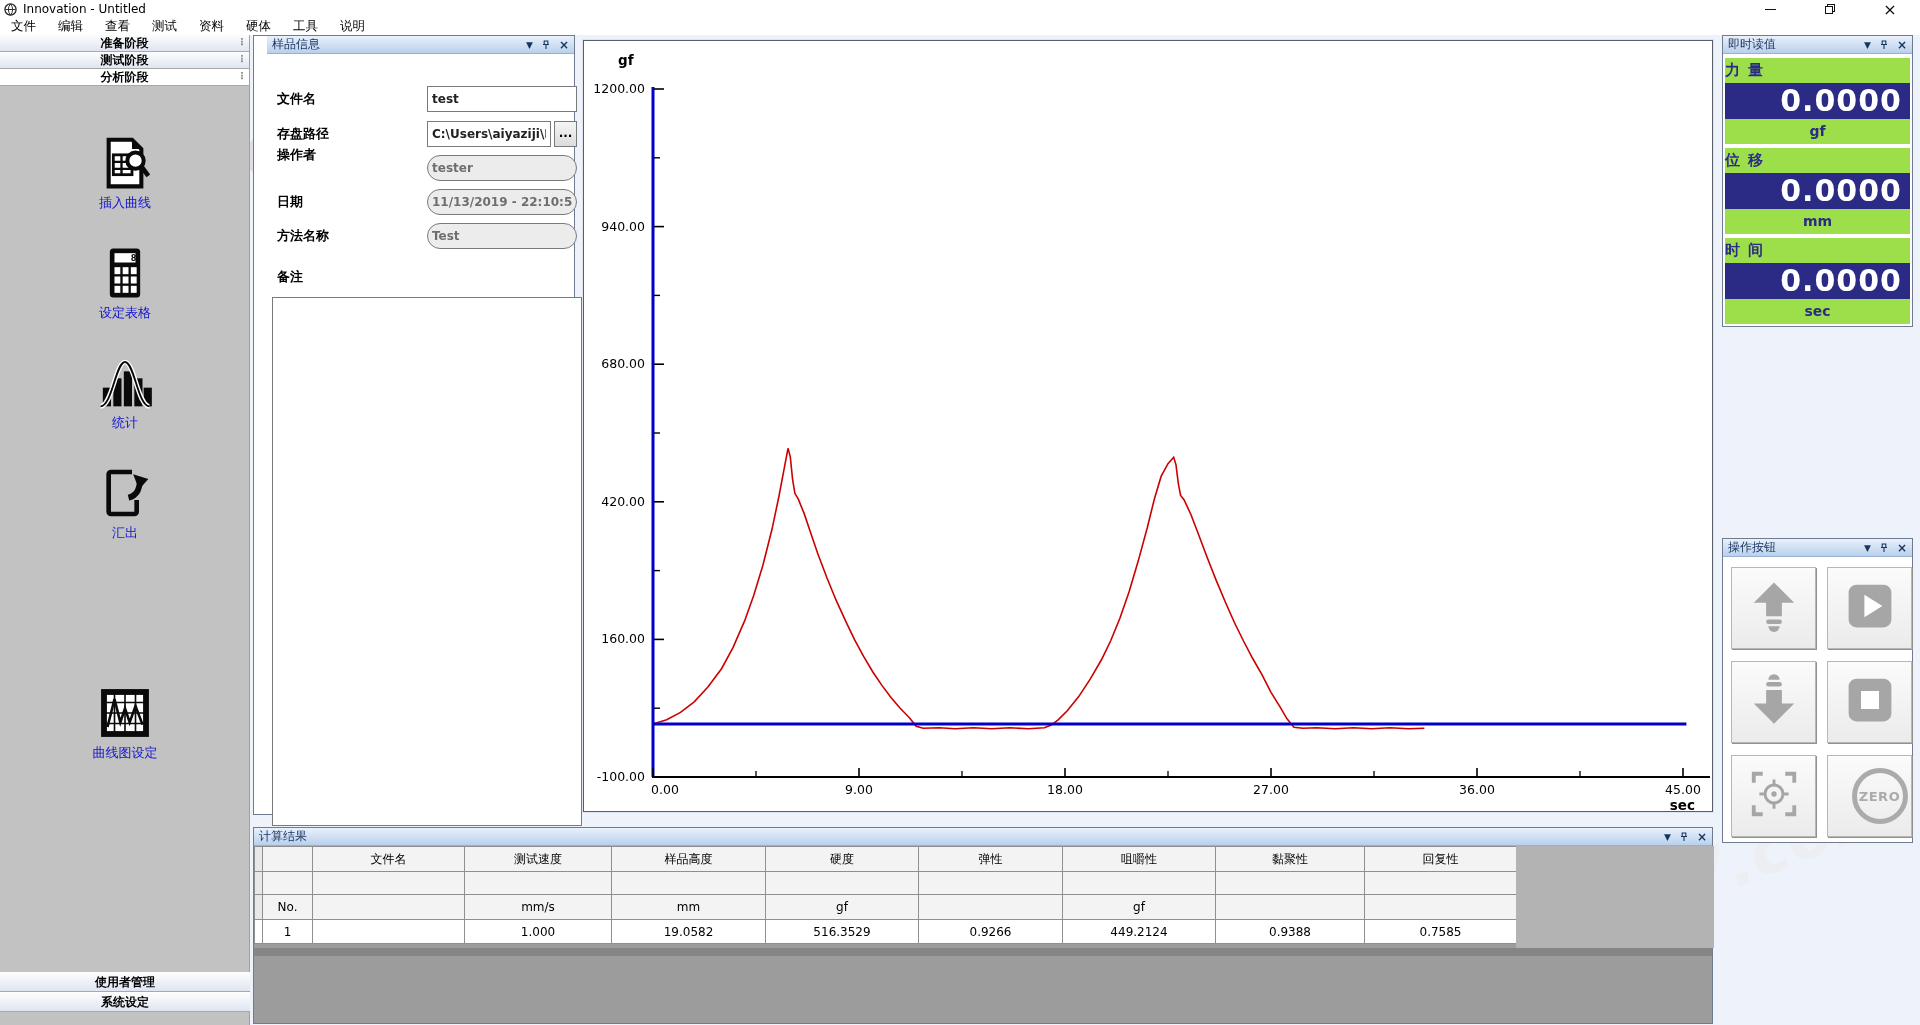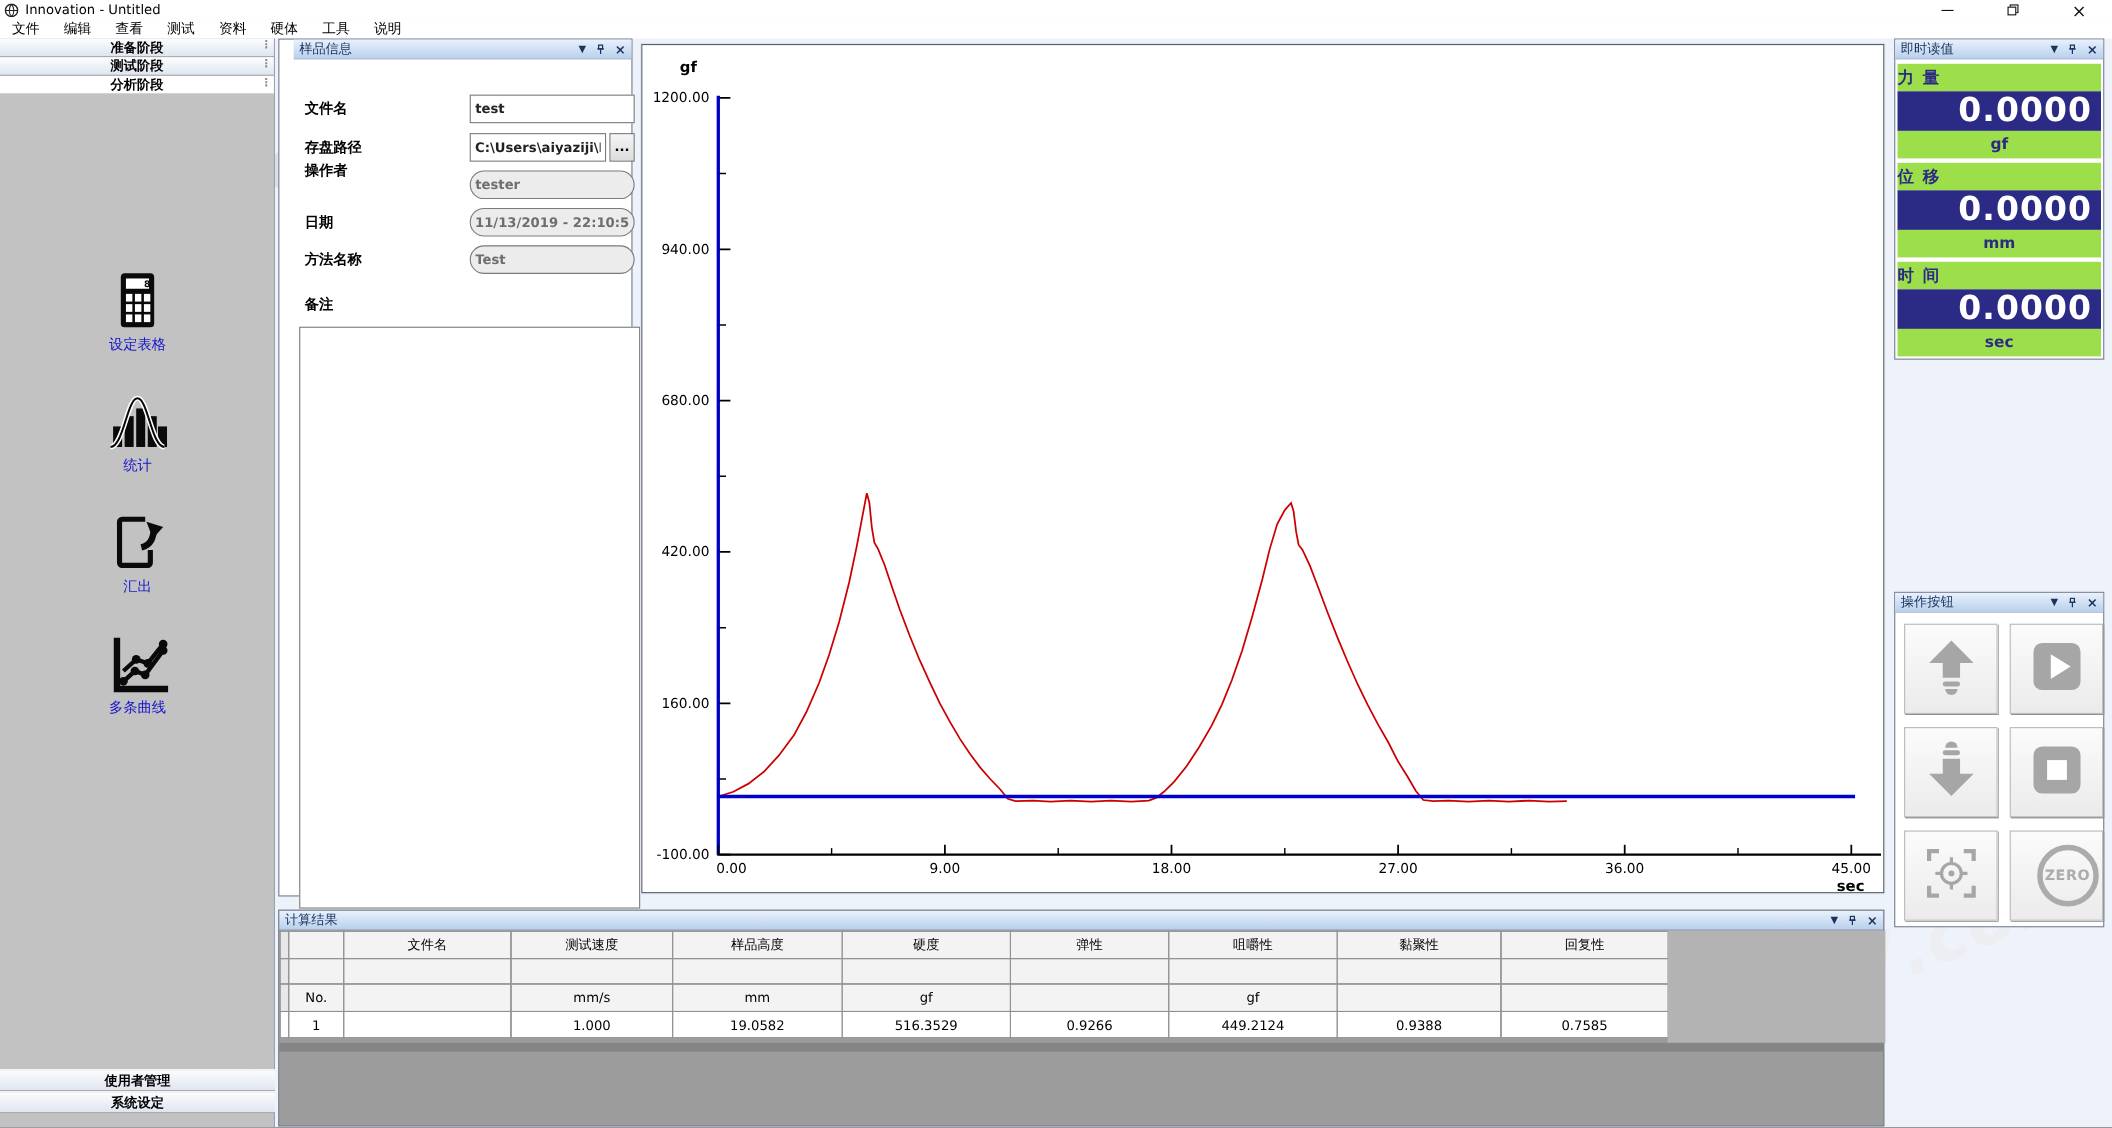--- a/index.html
+++ b/index.html
@@ -149,20 +149,33 @@
     </div>
     <div class="stage-btn">
       <span>测试阶段</span>
       <span class="grip">⋮</span>
     </div>
     <div class="stage-btn active">
       <span>分析阶段</span>
       <span class="grip">⋮</span>
     </div>
 
+    <div class="tool" style="top:100px;">
+      <span>
+        <svg width="56" height="56" viewBox="0 0 48 48">
+          <path d="M10 4h20l8 8v32H10z" fill="#fff" stroke="#0a0a0a" stroke-width="3.5"></path>
+          <path d="M30 4l8 8h-8z" fill="#0a0a0a"></path>
+          <rect x="14" y="17" width="16" height="17" fill="none" stroke="#0a0a0a" stroke-width="2.4"></rect>
+          <path d="M14 23h16M14 29h16M21 17v17" stroke="#0a0a0a" stroke-width="2"></path>
+          <circle cx="33" cy="22" r="7" fill="#fff" stroke="#0a0a0a" stroke-width="3.4"></circle>
+          <path d="M38 27l6 8" stroke="#0a0a0a" stroke-width="4"></path>
+        </svg>
+      </span>
+      <span class="tool-label">插入曲线</span>
+    </div>
 
     <div class="tool" style="top:210px;">
       <span>
         <svg width="56" height="56" viewBox="0 0 48 48">
           <rect x="11" y="3" width="26" height="42" rx="3" fill="#0a0a0a"></rect>
           <rect x="15" y="7" width="18" height="8" fill="#fff"></rect>
           <text x="29" y="14" font-size="7" fill="#0a0a0a" font-weight="bold">8</text>
           <g fill="#fff">
             <rect x="15" y="19" width="5" height="6"></rect>
               <rect x="22" y="19" width="5" height="6"></rect>
@@ -200,40 +213,31 @@
       <span>
         <svg width="56" height="56" viewBox="0 0 48 48">
           <path d="M30 6H12a2 2 0 0 0-2 2v32a2 2 0 0 0 2 2h20a2 2 0 0 0 2-2V30" fill="none" stroke="#0a0a0a" stroke-width="4"></path>
           <path d="M27 28c8-2 9-8 10-14" fill="none" stroke="#0a0a0a" stroke-width="5"></path>
           <path d="M31 8l13 4-8 9z" fill="#0a0a0a"></path>
         </svg>
       </span>
       <span class="tool-label">汇出</span>
     </div>
 
-    <div class="tool" style="top:540px;">
+
+    <div class="tool" style="top:650px;">
       <span>
         <svg width="56" height="56" viewBox="0 0 48 48">
-          <path d="M8 4v40h40" fill="none" stroke="#0a0a0a" stroke-width="5"></path>
-          <path d="M13 38l9-8 8 3 14-19" fill="none" stroke="#0a0a0a" stroke-width="3.4"></path>
-          <path d="M13 30l10-9 9 3 12-15" fill="none" stroke="#0a0a0a" stroke-width="3.4"></path>
-          <g fill="#0a0a0a">
-            <circle cx="13" cy="38" r="3.4"></circle>
-              <circle cx="22" cy="30" r="3.4"></circle>
-              <circle cx="30" cy="33" r="3.4"></circle>
-              <circle cx="44" cy="14" r="3.4"></circle>
-            <circle cx="23" cy="21" r="3.4"></circle>
-              <circle cx="32" cy="24" r="3.4"></circle>
-              <circle cx="44" cy="9" r="3.4"></circle>
-          </g>
+          <rect x="6" y="6" width="36" height="36" fill="#fff" stroke="#0a0a0a" stroke-width="5"></rect>
+          <path d="M15 6v36M24 6v36M33 6v36M6 15h36M6 24h36M6 33h36" stroke="#0a0a0a" stroke-width="1.4"></path>
+          <path d="M9 36l6-24 5 20 4-12 4 12 5-14 6 16" fill="none" stroke="#0a0a0a" stroke-width="2.2"></path>
         </svg>
       </span>
-      <span class="tool-label">多条曲线</span>
-    </div>
-
+      <span class="tool-label">曲线图设定</span>
+    </div>
 
     <div class="side-bottom" style="bottom:13px;">
       <div class="stage-btn">
         <span>使用者管理</span>
       </div>
       <div class="stage-btn">
         <span>系统设定</span>
       </div>
     </div>
   </div>

